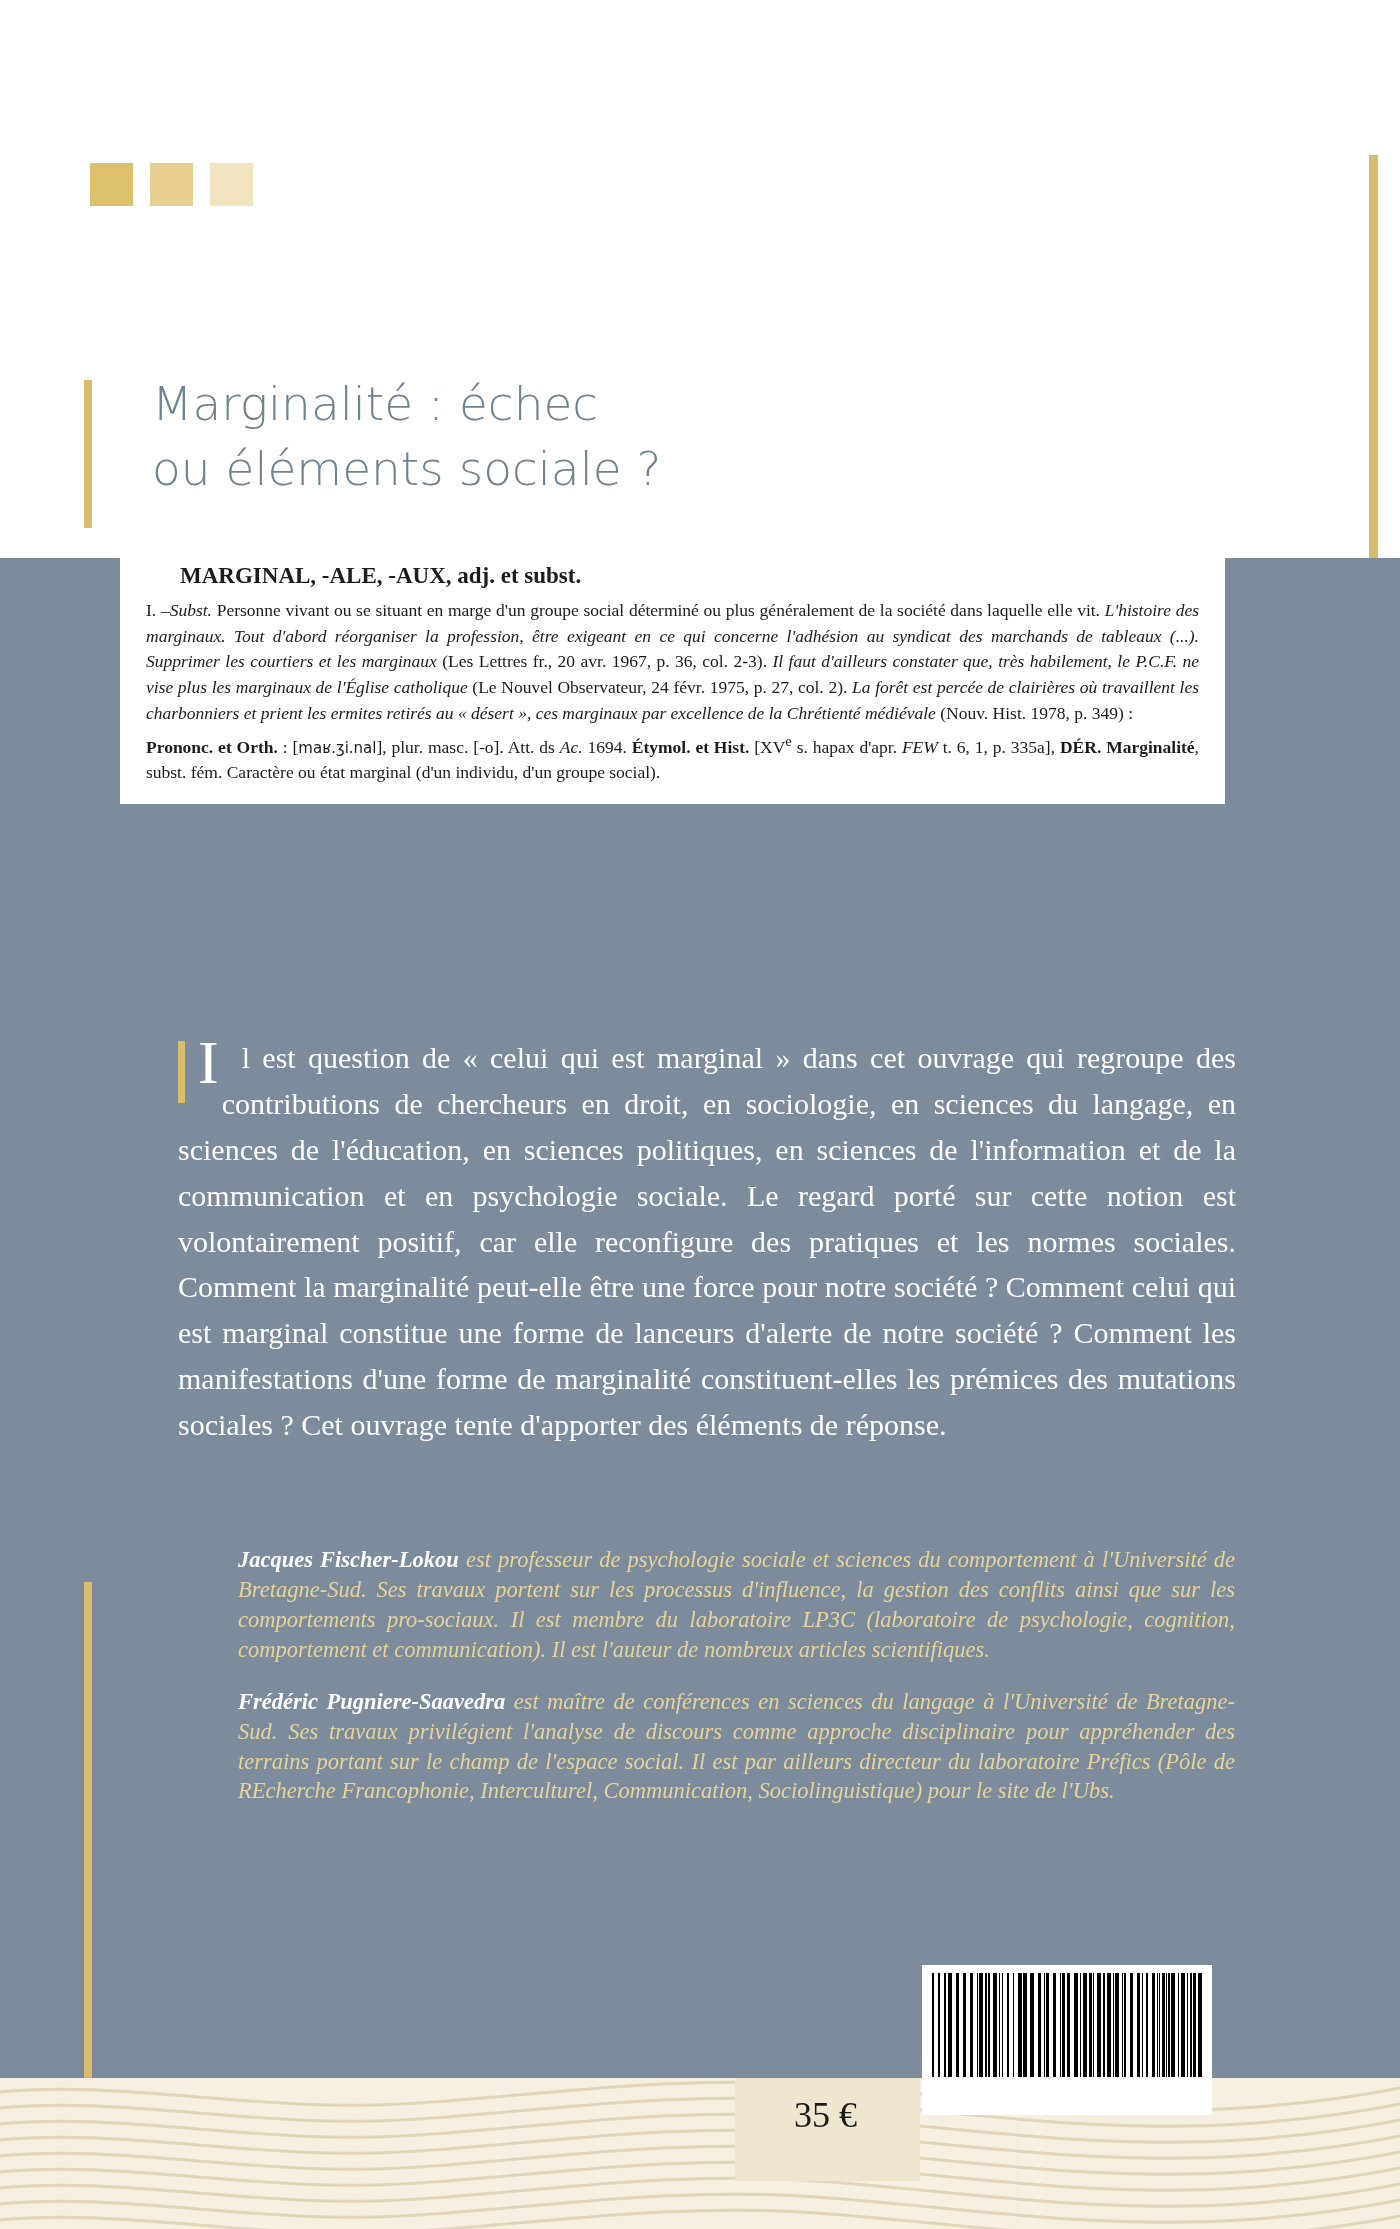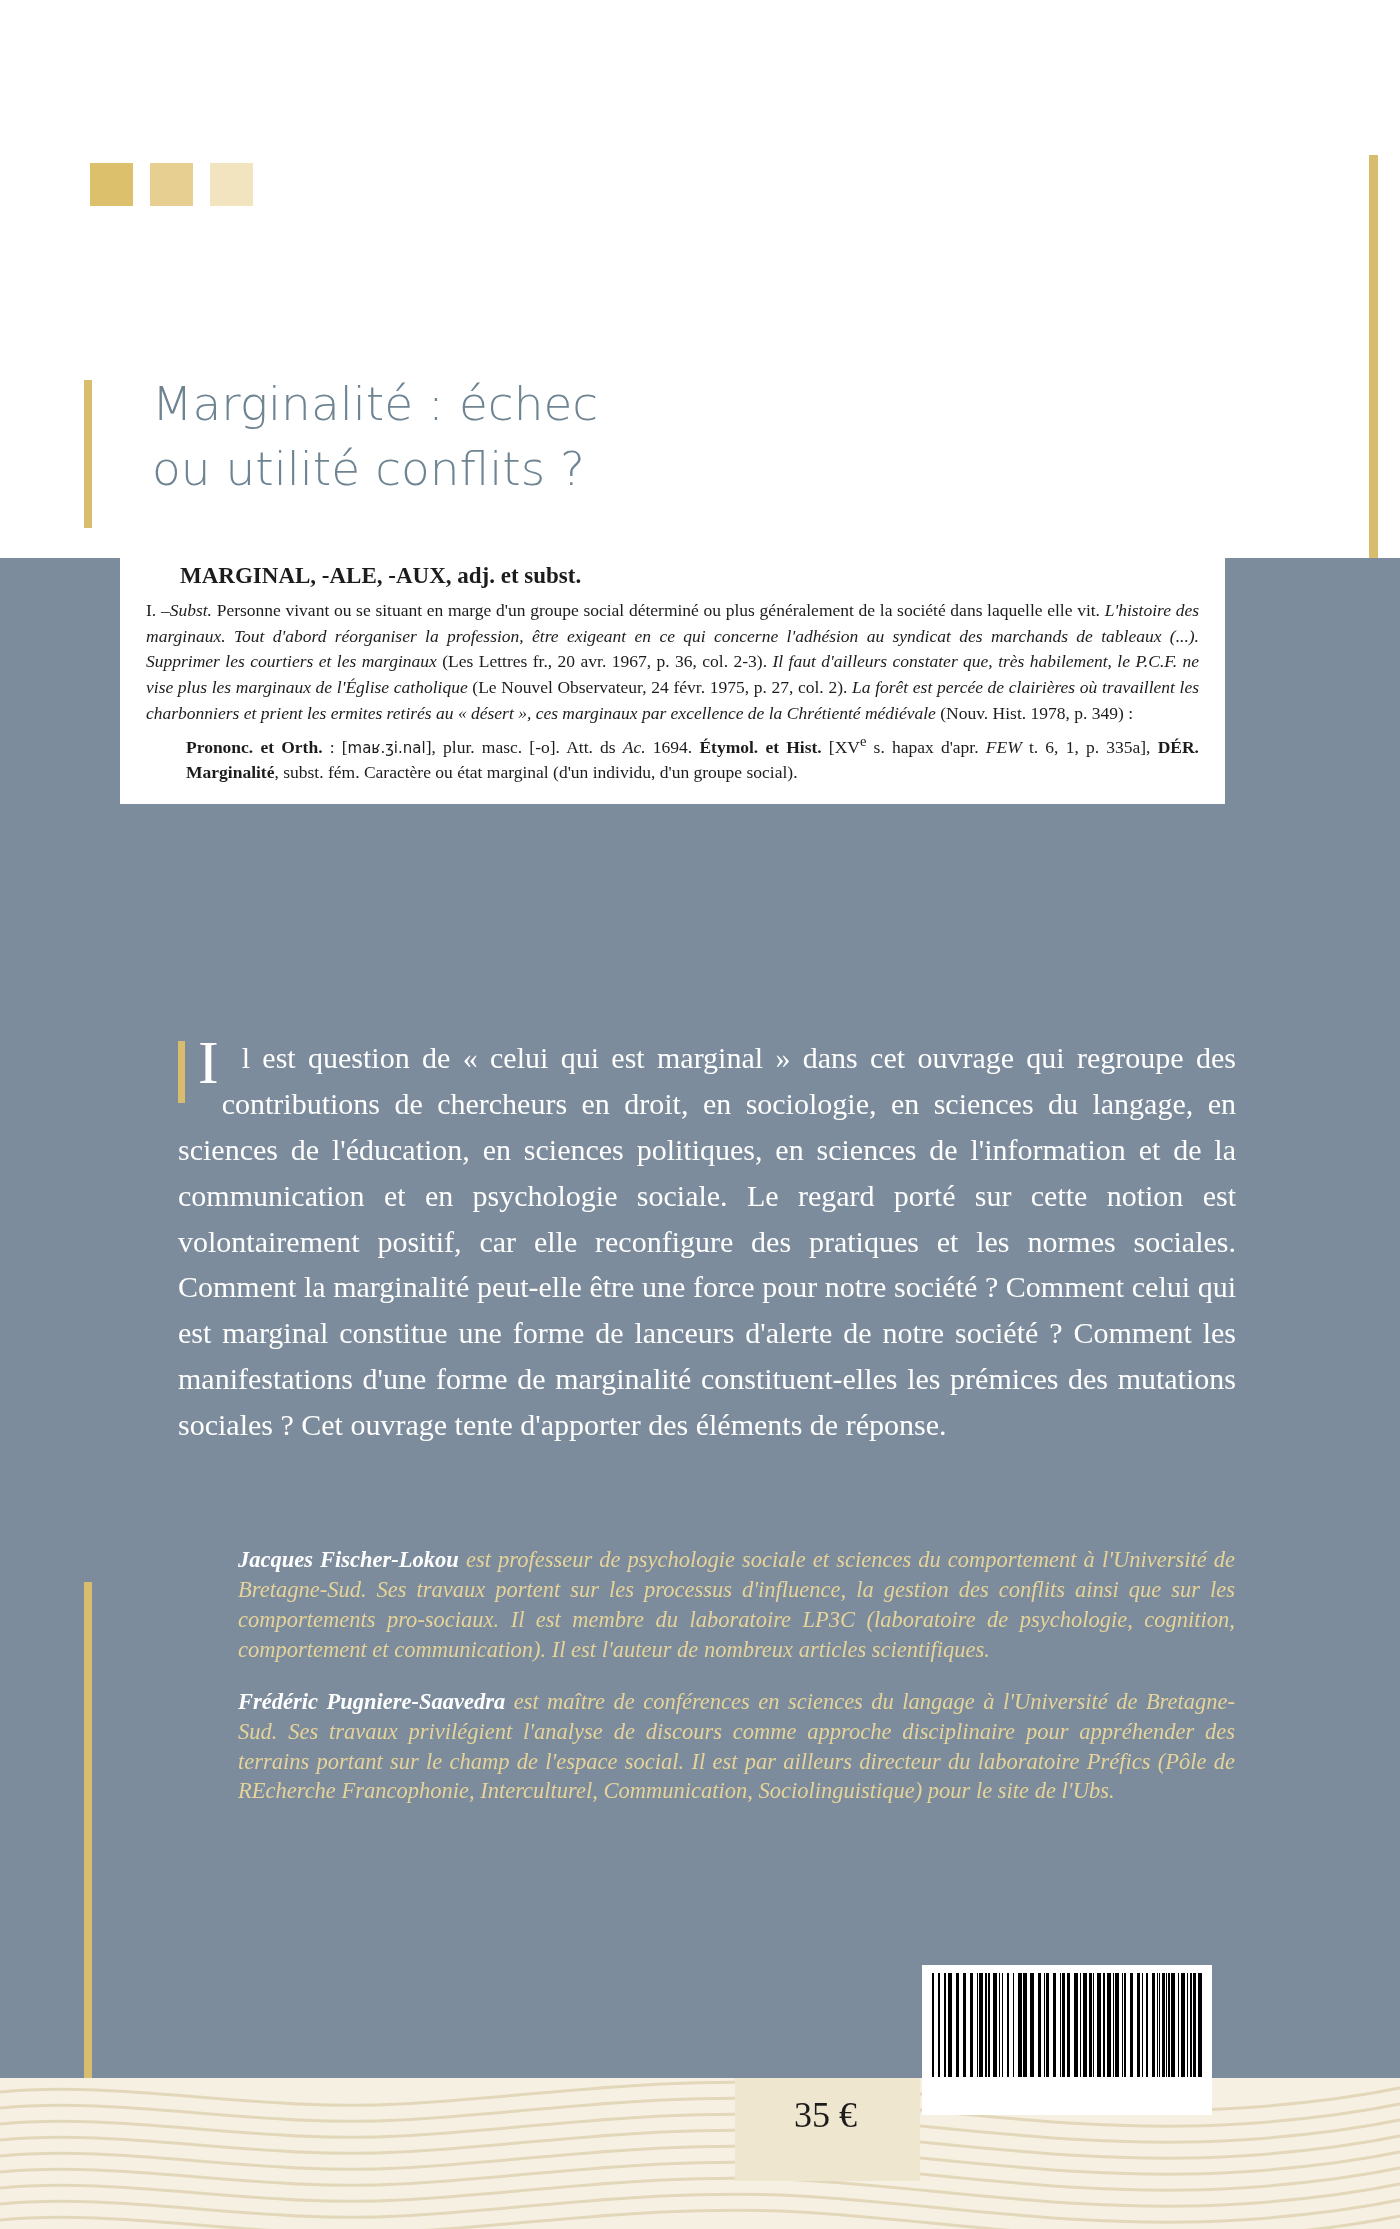--- a/index.html
+++ b/index.html
@@ -267,33 +267,33 @@
     <div class="squares">
       <div class="sq sq1"></div>
       <div class="sq sq2"></div>
       <div class="sq sq3"></div>
     </div>
     <div class="right-rule"></div>
 
     <div class="title-rule"></div>
     <div class="book-title">
       <span class="line">Marginalité : échec</span>
-      <span class="line">ou utilité conflits ?</span>
+      <span class="line">ou éléments sociale ?</span>
     </div>
   </div>
 
   <div class="panel">
     <div class="panel-gold-rule"></div>
   </div>
 
   <div class="dict-box">
     <div class="dict-inner">
       <div class="dict-head">MARGINAL, -ALE, -AUX, adj. et subst.</div>
       <div class="dict-body">I. –<i>Subst.</i> Personne vivant ou se situant en marge d'un groupe social déterminé ou plus généralement de la société dans laquelle elle vit. <i>L'histoire des marginaux. Tout d'abord réorganiser la profession, être exigeant en ce qui concerne l'adhésion au syndicat des marchands de tableaux (...). Supprimer les courtiers et les marginaux</i> (Les Lettres fr., 20 avr. 1967, p. 36, col. 2-3). <i>Il faut d'ailleurs constater que, très habilement, le P.C.F. ne vise plus les marginaux de l'Église catholique</i> (Le Nouvel Observateur, 24 févr. 1975, p. 27, col. 2). <i>La forêt est percée de clairières où travaillent les charbonniers et prient les ermites retirés au « désert », ces marginaux par excellence de la Chrétienté médiévale</i> (Nouv. Hist. 1978, p. 349) :</div>
-      <div class="dict-body" style="margin-top:4px;margin-left:40px;"><b>Prononc. et Orth.</b> : [<span class="ipa">maʁ.ʒi.nal</span>], plur. masc. [-o]. Att. ds <i>Ac.</i> 1694. <b>Étymol. et Hist.</b> [XV<sup>e</sup> s. hapax d'apr. <i>FEW</i> t. 6, 1, p. 335a], <b>DÉR. Marginalité</b>, subst. fém. Caractère ou état marginal (d'un individu, d'un groupe social).</div>
+      <div class="dict-body" style="margin-top:4px;"><b>Prononc. et Orth.</b> : [<span class="ipa">maʁ.ʒi.nal</span>], plur. masc. [-o]. Att. ds <i>Ac.</i> 1694. <b>Étymol. et Hist.</b> [XV<sup>e</sup> s. hapax d'apr. <i>FEW</i> t. 6, 1, p. 335a], <b>DÉR. Marginalité</b>, subst. fém. Caractère ou état marginal (d'un individu, d'un groupe social).</div>
     </div>
   </div>
 
   <div class="blurb-wrap">
     <div class="dropcap-rule"></div>
     <div class="blurb"><span style="float:left;font-size:62px;line-height:0.82;padding-right:3px;margin-top:2px;font-family:'Liberation Serif',serif;">I</span>l est question de « celui qui est marginal » dans cet ouvrage qui regroupe des contributions de chercheurs en droit, en sociologie, en sciences du langage, en sciences de l'éducation, en sciences politiques, en sciences de l'information et de la communication et en psychologie sociale. Le regard porté sur cette notion est volontairement positif, car elle reconfigure des pratiques et les normes sociales. Comment la marginalité peut-elle être une force pour notre société ? Comment celui qui est marginal constitue une forme de lanceurs d'alerte de notre société ? Comment les manifestations d'une forme de marginalité constituent-elles les prémices des mutations sociales ? Cet ouvrage tente d'apporter des éléments de réponse.</div>
   </div>
 
   <div class="bios">
     <div class="bio">

